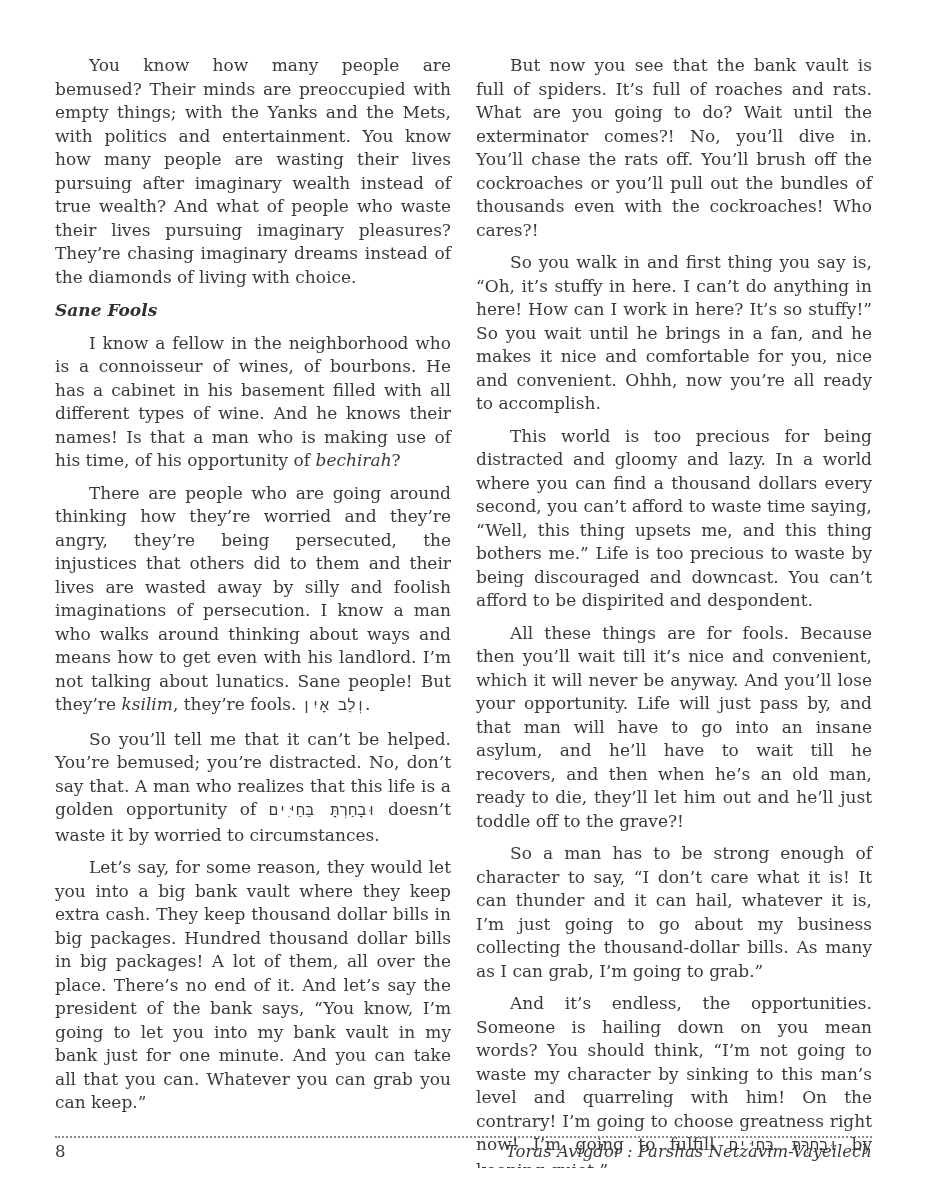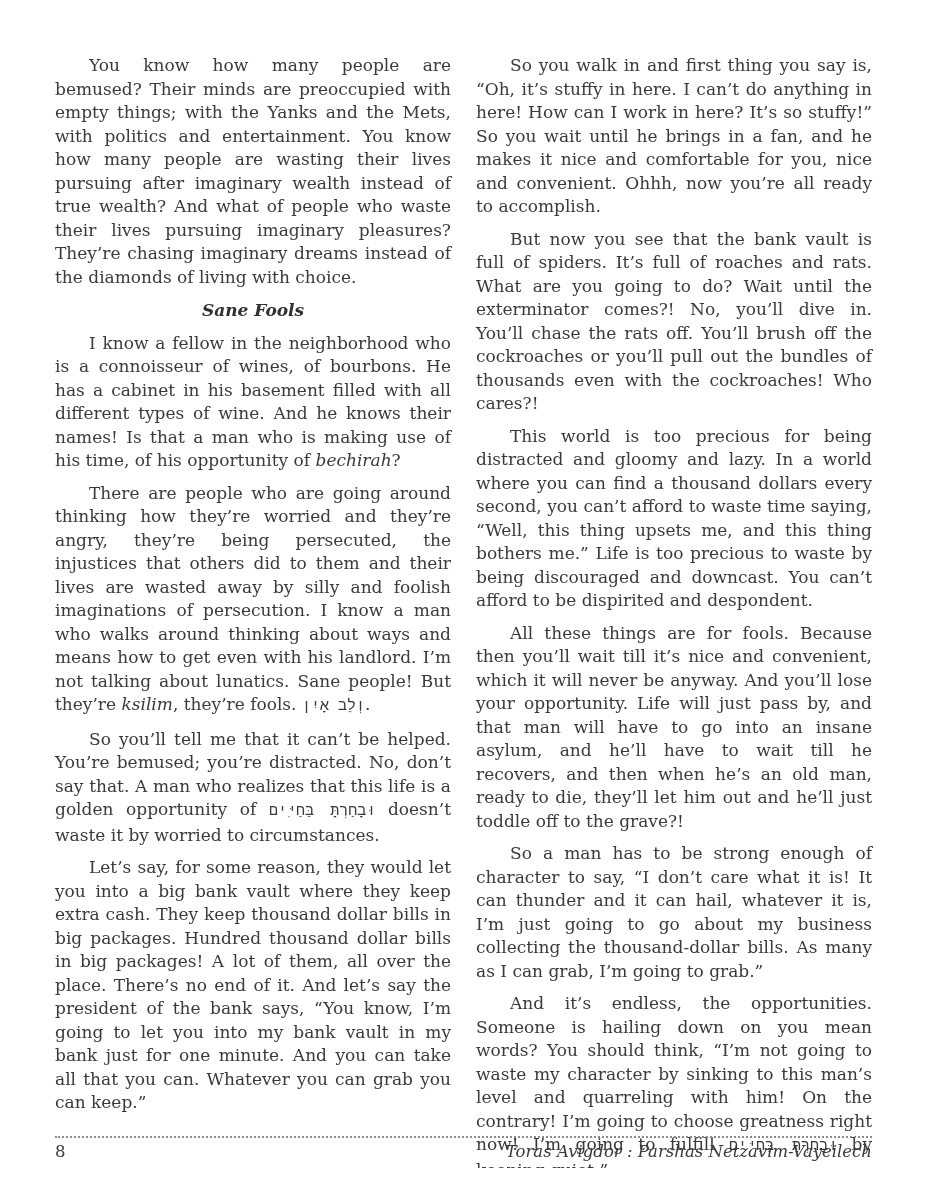--- a/index.html
+++ b/index.html
@@ -27,21 +27,21 @@
     min-width:0;
     text-align:justify;
     font-size:17px;
     line-height:23.5px;
   }
   p.para{margin:0 0 9px 0;text-indent:34px;}
   h3.section-heading{
     font-size:17px;
     font-weight:bold;
     font-style:italic;
-    text-align:center;
+    text-align:left;
     color:var(--heading-color);
     margin:10px 0 9px 0;
     text-indent:0;
   }
   .italic{font-style:italic;}
   .hebrew{
     font-family:Liberation Mono, monospace;
     font-size:15px;
     unicode-bidi:embed;
   }
@@ -64,22 +64,22 @@
   <div class="content">
     <div class="column">
         <p class="para"><span>You know how many people are bemused? Their minds are preoccupied with empty things; with the Yanks and the Mets, with politics and entertainment. You know how many people are wasting their lives pursuing after imaginary wealth instead of true wealth? And what of people who waste their lives pursuing imaginary pleasures? They’re chasing imaginary dreams instead of the diamonds of living with choice.</span></p>
         <h3 class="section-heading">Sane Fools</h3>
         <p class="para"><span>I know a fellow in the neighborhood who is a connoisseur of wines, of bourbons. He has a cabinet in his basement filled with all different types of wine. And he knows their names! Is that a man who is making use of his time, of his opportunity of </span><span class="italic">bechirah</span><span>?</span></p>
         <p class="para"><span>There are people who are going around thinking how they’re worried and they’re angry, they’re being persecuted, the injustices that others did to them and their lives are wasted away by silly and foolish imaginations of persecution. I know a man who walks around thinking about ways and means how to get even with his landlord. I’m not talking about lunatics. Sane people! But they’re </span><span class="italic">ksilim</span><span>, they’re fools. </span><span class="hebrew" dir="rtl" lang="he">וְלֵב אָיִן</span><span>.</span></p>
         <p class="para"><span>So you’ll tell me that it can’t be helped. You’re bemused; you’re distracted. No, don’t say that. A man who realizes that this life is a golden opportunity of </span><span class="hebrew" dir="rtl" lang="he">וּבָחַרְתָּ בַּחַיִּים</span><span> doesn’t waste it by worried to circumstances.</span></p>
         <p class="para"><span>Let’s say, for some reason, they would let you into a big bank vault where they keep extra cash. They keep thousand dollar bills in big packages. Hundred thousand dollar bills in big packages! A lot of them, all over the place. There’s no end of it. And let’s say the president of the bank says, “You know, I’m going to let you into my bank vault in my bank just for one minute. And you can take all that you can. Whatever you can grab you can keep.”</span></p>
       </div>
     <div class="column">
+        <p class="para"><span>But now you see that the bank vault is full of spiders. It’s full of roaches and rats. What are you going to do? Wait until the exterminator comes?! No, you’ll dive in. You’ll chase the rats off. You’ll brush off the cockroaches or you’ll pull out the bundles of thousands even with the cockroaches! Who cares?!</span></p>
         <p class="para"><span>So you walk in and first thing you say is, “Oh, it’s stuffy in here. I can’t do anything in here! How can I work in here? It’s so stuffy!” So you wait until he brings in a fan, and he makes it nice and comfortable for you, nice and convenient. Ohhh, now you’re all ready to accomplish.</span></p>
-        <p class="para"><span>But now you see that the bank vault is full of spiders. It’s full of roaches and rats. What are you going to do? Wait until the exterminator comes?! No, you’ll dive in. You’ll chase the rats off. You’ll brush off the cockroaches or you’ll pull out the bundles of thousands even with the cockroaches! Who cares?!</span></p>
         <p class="para"><span>This world is too precious for being distracted and gloomy and lazy. In a world where you can find a thousand dollars every second, you can’t afford to waste time saying, “Well, this thing upsets me, and this thing bothers me.” Life is too precious to waste by being discouraged and downcast. You can’t afford to be dispirited and despondent.</span></p>
         <p class="para"><span>All these things are for fools. Because then you’ll wait till it’s nice and convenient, which it will never be anyway. And you’ll lose your opportunity. Life will just pass by, and that man will have to go into an insane asylum, and he’ll have to wait till he recovers, and then when he’s an old man, ready to die, they’ll let him out and he’ll just toddle off to the grave?!</span></p>
         <p class="para"><span>So a man has to be strong enough of character to say, “I don’t care what it is! It can thunder and it can hail, whatever it is, I’m just going to go about my business collecting the thousand-dollar bills. As many as I can grab, I’m going to grab.”</span></p>
         <p class="para"><span>And it’s endless, the opportunities. Someone is hailing down on you mean words? You should think, “I’m not going to waste my character by sinking to this man’s level and quarreling with him! On the contrary! I’m going to choose greatness right now! I’m going to fulfill </span><span class="hebrew" dir="rtl" lang="he">וּבָחַרְתָּ בַּחַיִּים</span><span> by keeping quiet.”</span></p>
       </div>
   </div>
   <div class="footer">
     <div class="footer-row">
       <span class="page-number">8</span>
       <span class="footer-title">Toras Avigdor : Parshas Netzavim-Vayeilech</span>

